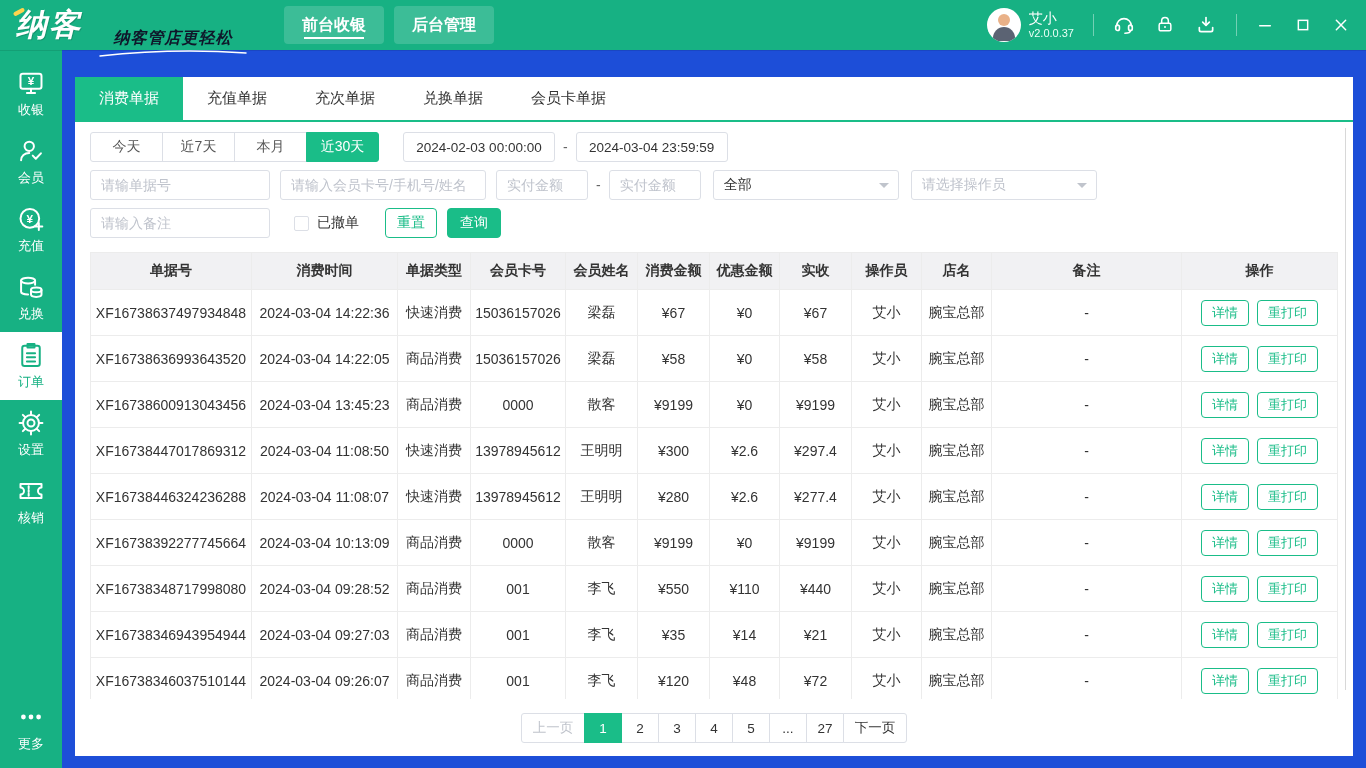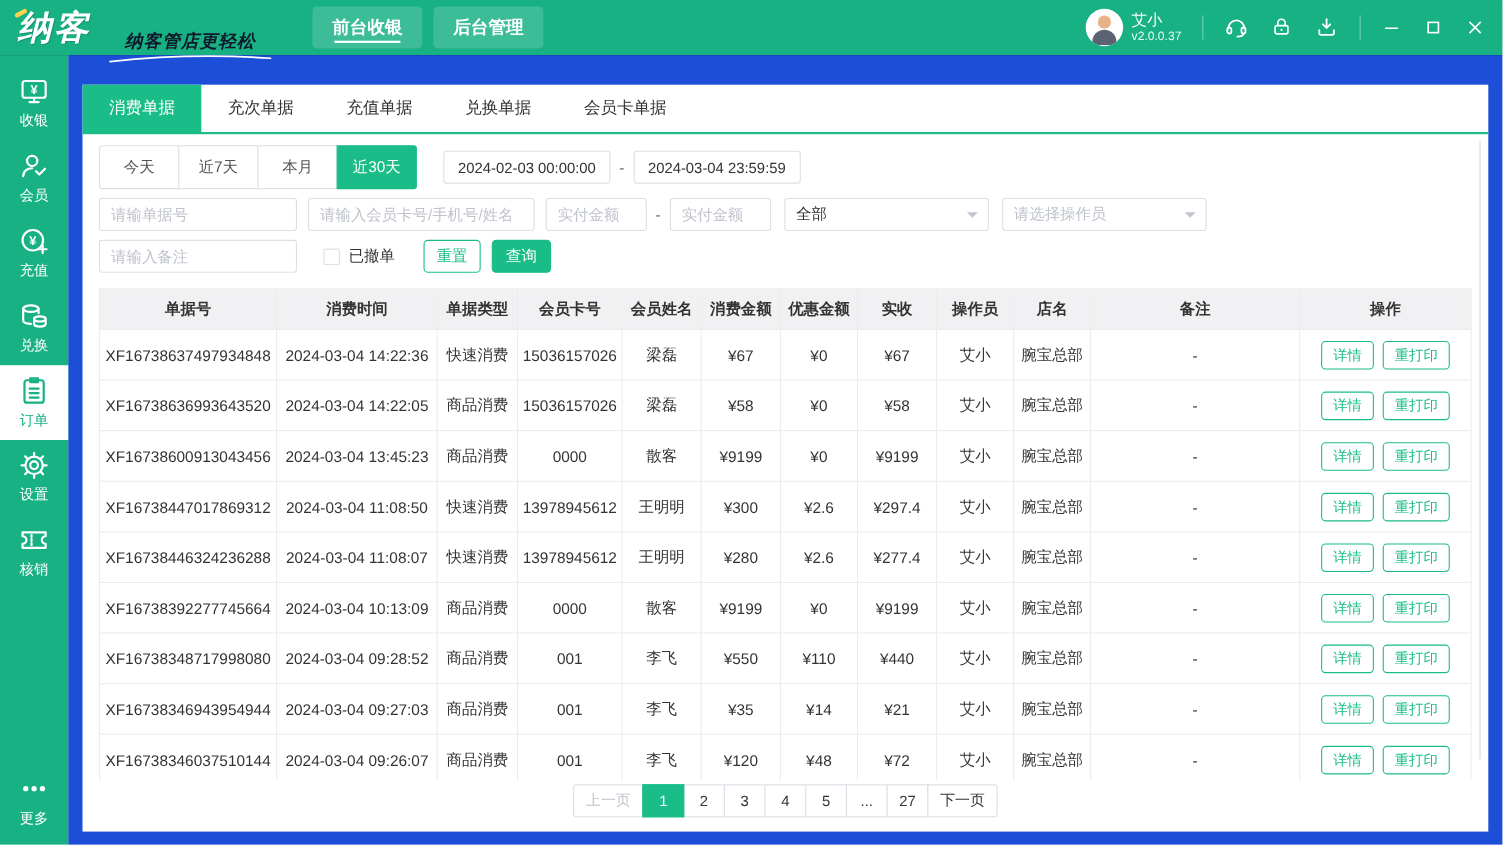--- a/index.html
+++ b/index.html
@@ -41,21 +41,21 @@
   .main { position:absolute; left:62px; top:50px; right:0; bottom:0; background:#1d4ed8; overflow:hidden; }
   .panel { position:absolute; left:13px; top:27px; right:13px; bottom:12px; background:#fff; }
 
   .tabbar { display:flex; height:45px; border-bottom:2px solid #1abd88; align-items:stretch; }
   .ctab { padding:0 24px; display:flex; align-items:center; font-size:15px; color:#333; cursor:pointer; }
   .ctab.active { background:#1abd88; color:#fff; }
 
   .filters { padding:10px 15px 0; }
   .frow { display:flex; align-items:center; margin-bottom:8px; }
   .qr-group { display:flex; }
-  .qr { width:73px; height:40px; border:1px solid #dcdfe6; background:#fff; color:#555; font-size:14px; margin-left:-1px; display:flex; align-items:center; justify-content:center; cursor:pointer; position:relative; }
+  .qr { width:73px; height:30px; border:1px solid #dcdfe6; background:#fff; color:#555; font-size:14px; margin-left:-1px; display:flex; align-items:center; justify-content:center; cursor:pointer; position:relative; }
   .qr:first-child { margin-left:0; border-radius:3px 0 0 3px; }
   .qr:last-child  { border-radius:0 3px 3px 0; }
   .qr.active { background:#1abd88; border-color:#1abd88; color:#fff; z-index:1; }
   .date-input { width:152px; height:30px; border:1px solid #dcdfe6; border-radius:3px; text-align:center; font-size:13.5px; color:#333; outline:none; }
   .ml24 { margin-left:24px; } .ml10 { margin-left:10px; } .ml26 { margin-left:26px; }
   .dash { margin:0 8px; color:#666; font-size:14px; }
   .ti { height:30px; border:1px solid #dcdfe6; border-radius:3px; padding:0 10px; font-size:14px; color:#333; outline:none; margin-right:10px; }
   .ti::placeholder, .date-input::placeholder { color:#bfc3cc; }
   .w-bill { width:180px; } .w-member { width:206px; } .w-paid { width:92px; margin-right:0; }
   .sel { position:relative; width:186px; height:30px; border:1px solid #dcdfe6; border-radius:3px; display:flex; align-items:center; padding:0 26px 0 10px; font-size:14px; margin-right:12px; cursor:pointer; background:#fff; }
@@ -231,22 +231,22 @@
     </span>
     <span>更多</span>
   </div>
 </div>
 
 <div class="main">
   <div class="panel">
 
     <div class="tabbar">
         <div class="ctab active">消费单据</div>
+        <div class="ctab">充值单据</div>
         <div class="ctab">充次单据</div>
-        <div class="ctab">充值单据</div>
         <div class="ctab">兑换单据</div>
         <div class="ctab">会员卡单据</div>
       </div>
 
     <div class="filters">
       <div class="frow">
         <div class="qr-group">
             <div class="qr">今天</div>
             <div class="qr">近7天</div>
             <div class="qr">本月</div>

